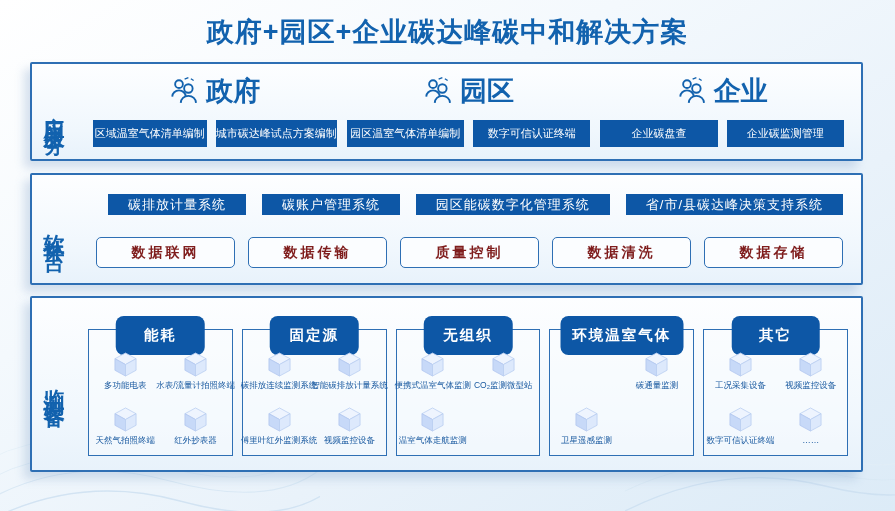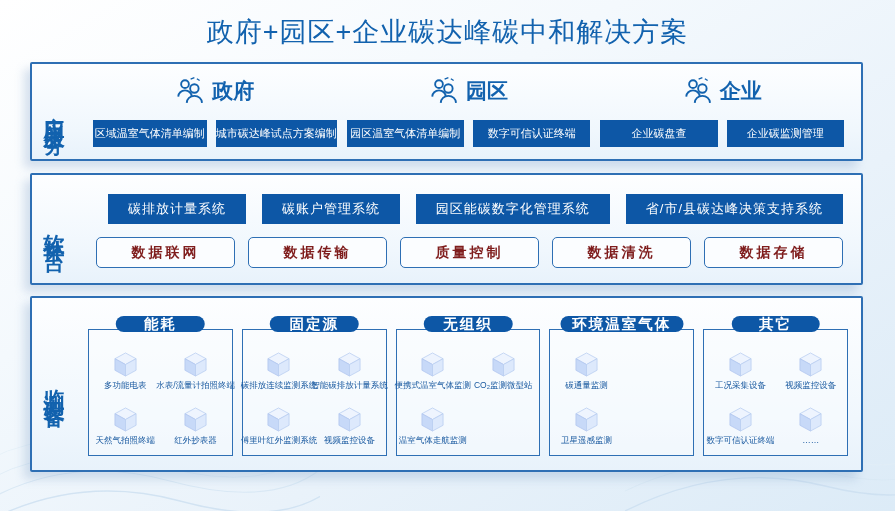--- a/index.html
+++ b/index.html
@@ -3,63 +3,63 @@
 <meta charset="utf-8">
 <style>
   html,body{margin:0;padding:0;background:#e8f1f9;}
   .page{
     position:relative;width:895px;height:511px;overflow:hidden;
     font-family:"Liberation Sans","DejaVu Sans",sans-serif;
     background:linear-gradient(150deg,#ffffff 0%,#f4f9fd 35%,#e9f2fa 65%,#dcebf7 100%);
   }
   .title{
     position:absolute;top:14px;left:0;width:100%;text-align:center;
-    font-size:27px;font-weight:normal;color:#1262ae;letter-spacing:1px;
+    font-size:27px;font-weight:bold;color:#1262ae;letter-spacing:1px;
   }
   .panel{
     position:absolute;left:30px;width:833px;box-sizing:border-box;
     border:2px solid #2e6fb4;border-radius:2px;
     background:linear-gradient(180deg,#fdfeff 0%,#f0f7fd 70%,#e8f2fb 100%);
     box-shadow:-6px 7px 10px rgba(125,160,200,.30);
   }
   .panel1{top:62px;height:99px;}
   .panel2{top:173px;height:112px;}
   .panel3{top:296px;height:176px;}
   .side-label{
     position:absolute;left:12px;top:50%;transform:translateY(-50%);
     writing-mode:vertical-rl;font-size:21px;font-weight:bold;color:#1262ae;
     letter-spacing:6px;line-height:1;
   }
   
   .cols{position:absolute;left:56px;right:12px;top:6px;bottom:12px;display:flex;}
   .col{flex:1;display:flex;flex-direction:column;justify-content:space-between;}
   .col-head{display:flex;align-items:center;justify-content:center;gap:7px;height:46px;
-    font-size:21px;font-weight:bold;color:#1262ae;}
+    font-size:27px;font-weight:bold;color:#1262ae;}
   .col-buttons{display:flex;gap:9px;padding:0 5px;margin-top:8px;}
   .btn-dark{flex:1;background:#0d57a6;color:#ffffff;font-size:11px;height:27px;
     display:flex;align-items:center;justify-content:center;white-space:nowrap;cursor:pointer;}
   
-  .sys-row{position:absolute;left:64px;right:18px;top:19px;height:30px;display:flex;justify-content:space-between;padding-left:12px;}
+  .sys-row{position:absolute;left:64px;right:18px;top:19px;height:21px;display:flex;justify-content:space-between;padding-left:12px;}
   .sys{background:#0d57a6;color:#fff;font-size:13px;letter-spacing:1px;
     display:flex;align-items:center;justify-content:center;white-space:nowrap;padding:0 20px;cursor:pointer;}
   .data-row{position:absolute;left:64px;right:18px;top:62px;height:31px;display:flex;gap:13px;}
   .btn-outline{flex:1;border:1px solid #2e6fb4;border-radius:5px;color:#7f1d1d;
     font-size:14px;font-weight:bold;letter-spacing:3px;display:flex;align-items:center;
     justify-content:center;background:#fbfdff;cursor:pointer;}
   
   .groups{position:absolute;left:56px;right:13px;top:18px;bottom:14px;display:flex;gap:9px;}
   .group{flex:1;position:relative;border:1.5px solid #2e6fb4;margin-top:13px;
     background:rgba(251,253,255,.45);}
   .group-head{position:absolute;top:-14px;left:50%;transform:translateX(-50%);
-    height:16px;min-width:62%;box-sizing:border-box;padding:0 12px;background:#0d57a6;color:#fff;
+    height:39px;min-width:62%;box-sizing:border-box;padding:0 12px;background:#0d57a6;color:#fff;
     border-radius:8px;display:flex;align-items:center;justify-content:center;
     font-size:14.5px;font-weight:bold;letter-spacing:2px;white-space:nowrap;}
   .group-body{position:absolute;left:1px;right:1px;top:14px;bottom:2px;
     display:flex;flex-direction:column;justify-content:space-around;}
-  .g-row{display:flex;justify-content:space-between;}
+  .g-row{display:flex;justify-content:flex-end;}
   .g-item{display:flex;flex-direction:column;align-items:center;gap:3px;width:50%;}
   .g-item .lbl{font-size:8.5px;color:#1a5aa0;white-space:nowrap;line-height:1.2;}
   .cube{width:25px;height:25px;}
   .ppl{width:30px;height:30px;}
   .wave{position:absolute;opacity:.75;pointer-events:none;}
 </style>
 </head>
 <body>
 
 <div class="page">

